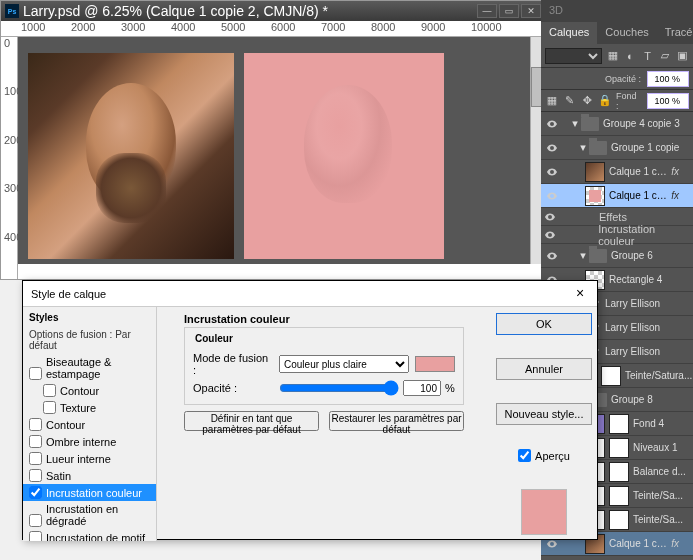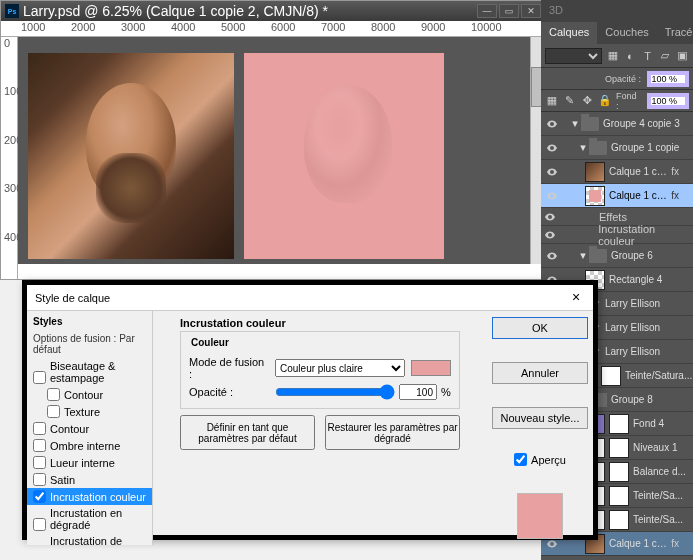--- a/index.html
+++ b/index.html
@@ -15,21 +15,21 @@
 .canvas-area { position: absolute; left: 17px; top: 36px; right: 15px; bottom: 15px; background: #565656; overflow: hidden; }
 .canvas { position: absolute; left: 10px; top: 16px; display: flex; gap: 10px; }
 .portrait { width: 206px; height: 206px; background: linear-gradient(135deg,#3a2818 0%,#5a3a28 20%,#c08860 40%,#d4a080 55%,#5a3a28 70%,#2a1810 100%); position: relative; }
 .portrait::before { content:""; position:absolute; left:58px; top:30px; width:90px; height:120px; background: radial-gradient(ellipse at 40% 35%,#d4a080 0%,#c08860 40%,#8a5838 70%,transparent 80%); border-radius: 50% 50% 45% 45%; }
 .portrait::after { content:""; position:absolute; left:68px; top:100px; width:70px; height:70px; background: radial-gradient(ellipse,#7a5838 0%,#5a3a28 60%,transparent 80%); border-radius: 40%; }
 .pink-slab { width: 200px; height: 206px; background: #e8a0a0; position: relative; }
 .pink-slab::before { content:""; position:absolute; left:60px; top:32px; width:88px; height:118px; background: radial-gradient(ellipse at 40% 35%,#e8a0a0 0%,#eaa8a8 30%,#d49090 55%,#e8a0a0 80%); border-radius: 50% 50% 45% 45%; opacity: .6; }
 .scroll-v { position: absolute; right: 1px; top: 36px; width: 14px; bottom: 15px; background: #e0e0e0; border-left: 1px solid #aaa; }
 .scroll-v-thumb { position:absolute; top:30px; width:12px; height:40px; background:#c0c0c0; border:1px solid #888; }
 
-.ls-dialog { position: absolute; left: 22px; top: 280px; width: 576px; height: 260px; background: #f0f0f0; border: 5px solid #000000; box-shadow: 2px 2px 8px rgba(0,0,0,.3); }
+.ls-dialog { position: absolute; left: 22px; top: 280px; width: 576px; height: 260px; background: #f0f0f0; border: 1px solid #000000; box-shadow: 2px 2px 8px rgba(0,0,0,.3); }
 .ls-titlebar { height: 26px; background: #fff; border-bottom: 1px solid #ccc; display: flex; align-items: center; padding: 0 8px; }
 .ls-title { flex: 1; }
 .ls-close { width: 18px; height: 18px; cursor: pointer; font-size: 14px; text-align: center; }
 .ls-body { display: flex; height: 234px; gap: 17px; }
 .ls-sidebar { width: 150px; border-right: 1px solid #ccc; background: #f0f0f0; padding: 2px 0; overflow: hidden; }
 .ls-sidebar-head { font-weight: bold; padding: 3px 6px; font-size: 10px; }
 .ls-sidebar-sub { font-size: 10px; padding: 3px 6px; color: #333; }
 .ls-item { display: flex; align-items: flex-end; padding: 2px 6px; cursor: pointer; font-size: 10px; }
 .ls-item.indent { padding-left: 20px; }
 .ls-item input { margin-right: 4px; }
@@ -37,59 +37,59 @@
 .ls-center { flex: 1; padding: 6px 10px; }
 .ls-group { border: 1px solid #ccc; padding: 4px 8px; margin-bottom: 6px; }
 .ls-group-title { font-weight: bold; font-size: 10px; margin: -10px 0 4px -2px; background: #f0f0f0; display: inline-block; padding: 0 4px; }
 .ls-row { display: flex; align-items: center; margin: 4px 0; font-size: 10px; }
 .ls-row label { width: 80px; margin-right: 6px; }
 .ls-select { width: 130px; height: 18px; font-size: 10px; }
 .ls-swatch { width: 40px; height: 16px; background: #e8a0a0; border: 1px solid #888; margin-left: 6px; cursor: pointer; }
 .ls-slider { width: 120px; }
 .ls-num { width: 38px; height: 16px; font-size: 10px; text-align: right; padding-right: 2px; margin-left: 4px; }
 .ls-defaults { display: flex; gap: 10px; }
-.ls-defaults button { flex: 1; height: 35px; font-size: 10px; cursor: pointer; }
+.ls-defaults button { flex: 1; height: 20px; font-size: 10px; cursor: pointer; }
 .ls-right { width: 106px; padding: 6px; display: flex; flex-direction: column; align-items: center; gap: 6px; justify-content: space-between; }
 .ls-btn { width: 96px; height: 22px; font-size: 11px; cursor: pointer; background:#e8e8e8; border:1px solid #999; }
 .ls-btn.primary { border: 1px solid #1e6fd8; }
 .ls-preview { display: flex; align-items: center; font-size: 10px; margin-top: 2px; }
 .ls-preview input { margin-right: 4px; }
 .ls-preview-swatch { width: 46px; height: 46px; background: #e8a0a0; border: 1px solid #bbb; margin-top: 4px; }
 
 .panels { position: absolute; right: 0; top: 0; width: 152px; height: 560px; background: #535353; color: #ddd; font-size: 10px; }
 .panel-tabs { display: flex; background: #424242; height: 22px; }
 .panel-tab { padding: 4px 8px; cursor: pointer; color: #bbb; }
 .panel-tab.active { background: #535353; color: #eee; }
 .panel-toolbar { height: 24px; border-bottom: 1px solid #333; display: flex; align-items: center; padding: 0 4px; gap: 4px; }
 .panel-toolbar2 { height: 22px; border-bottom: 1px solid #333; display: flex; align-items: center; justify-content: flex-end; padding: 0 4px; gap: 4px; }
 .pt-ico { width: 14px; height: 14px; display: inline-flex; align-items: center; justify-content: center; color: #ccc; font-size: 11px; }
 .pt-select { background: #3a3a3a; color: #ccc; border: 1px solid #222; height: 16px; font-size: 9px; width:60px; }
 .pt-label { color: #ccc; font-size: 9px; margin-right: 2px; }
-.pt-num { width: 42px; height: 16px; background: #fff; color: #000; border: 4px solid #c4b5fd; font-size: 9px; text-align: right; padding-right: 8px; }
+.pt-num { width: 42px; height: 16px; background: #fff; color: #000; border: 1px solid #c4b5fd; font-size: 9px; text-align: right; padding-right: 8px; }
 .layer-tree { overflow-y: auto; height: 490px; }
 .layer-row { display: flex; align-items: center; height: 24px; border-bottom: 1px solid #404040; padding-left: 2px; cursor: pointer; }
 .layer-row.selected { background: #a0c8ff; color: #000; }
 .layer-row.selected2 { background: #5a7a9a; }
 .eye { width: 18px; display: flex; justify-content: center; cursor: pointer; }
 .toggle { width: 12px; text-align: center; cursor: pointer; }
 .depth1 { padding-left: 0px; }
 .depth2 { padding-left: 10px; }
 .depth3 { padding-left: 20px; }
 .thumb { width: 20px; height: 20px; border: 1px solid #222; margin-right: 4px; flex-shrink: 0; }
 .thumb.folder { background: #6a6a6a; border: none; width: 18px; height: 14px; border-radius: 1px; position: relative; }
 .thumb.folder::before { content:""; position:absolute; top:-3px; left:0; width:8px; height:3px; background:#6a6a6a; }
 .thumb.face { background: linear-gradient(135deg,#5a3a28,#c08860); }
 .thumb.checker { background: repeating-conic-gradient(#ccc 0 25%,#fff 0 50%) 0 0/8px 8px; }
 .thumb.pink { background: repeating-conic-gradient(#ccc 0 25%,#fff 0 50%) 0 0/8px 8px; position:relative; }
 .thumb.pink::after { content:""; position:absolute; inset:3px; background:#e8a0a0; }
 .thumb.solid { background: #8a7aca; }
 .thumb.adj { background: #fff; display:flex; align-items:center; justify-content:center; color:#444; font-size:8px; }
 .thumb.mask { background: #fff; }
 .layer-name { flex: 1; white-space: nowrap; overflow: hidden; text-overflow: ellipsis; font-size: 10px; }
-.fx-badge { color: #ccc; margin-right: 14px; font-size: 10px; }
+.fx-badge { font-style: italic; color: #ccc; margin-right: 14px; font-size: 10px; }
 .fx-badge.dark { color:#333; }
 .type-icon { width: 20px; height: 20px; display: flex; align-items: center; justify-content: center; font-family: Georgia, serif; font-weight: bold; color: #ddd; }
 .effect-row { height: 18px; display: flex; align-items: center; font-size: 9px; color: #ccc; border-bottom: 1px solid #404040; }
 
 
 .ic { width: 12px; height: 12px; fill: #ccc; }
 </style>
 </head>
 <body>
 
@@ -405,21 +405,21 @@
         </div>
         <div class="ls-row">
           <label>Opacité :</label>
           <input type="range" class="ls-slider" min="0" max="100" value="100" style="">
           <input class="ls-num" value="100" style="">
           <span style="margin-left:4px;">%</span>
         </div>
       </div>
       <div class="ls-defaults">
         <button>Définir en tant que paramètres par défaut</button>
-        <button>Restaurer les paramètres par dégradé</button>
+        <button>Restaurer les paramètres par défaut</button>
       </div>
     </div>
     <div class="ls-right">
       <button class="ls-btn primary">OK</button>
       <button class="ls-btn">Annuler</button>
       <button class="ls-btn">Nouveau style...</button>
       <label class="ls-preview">
         <input type="checkbox" checked="" style="">
         <span>Aperçu</span>
       </label>

